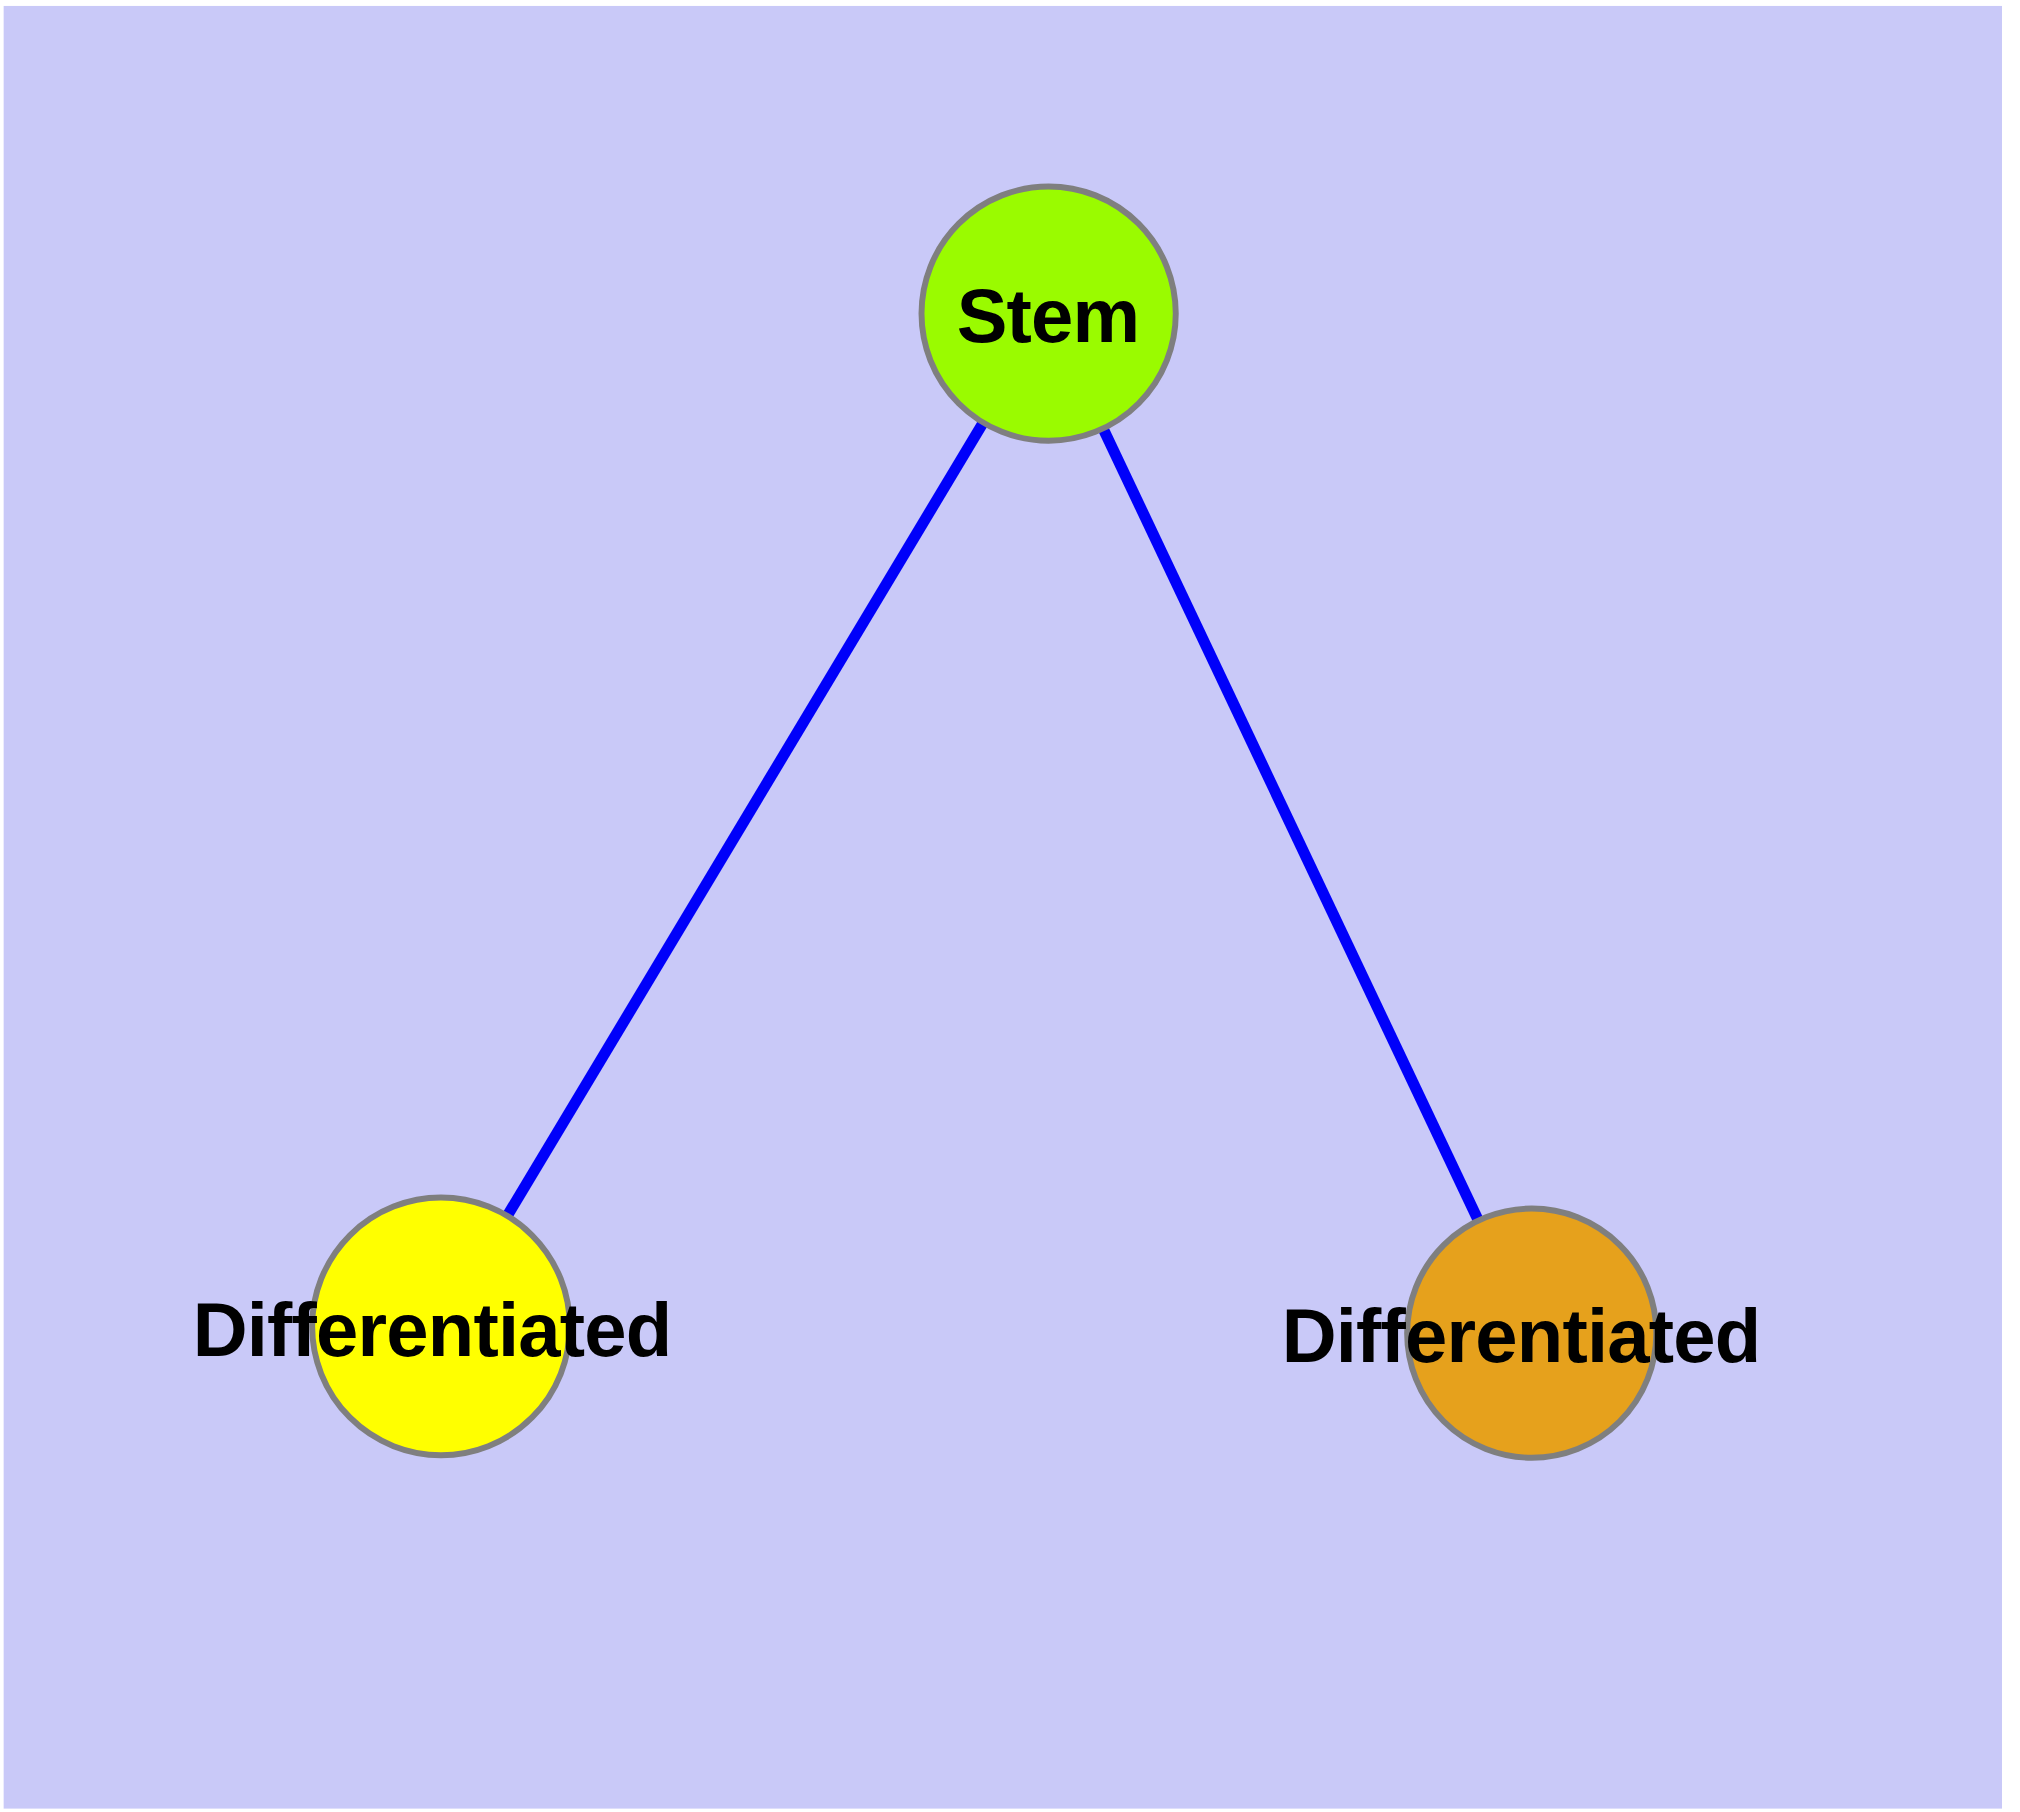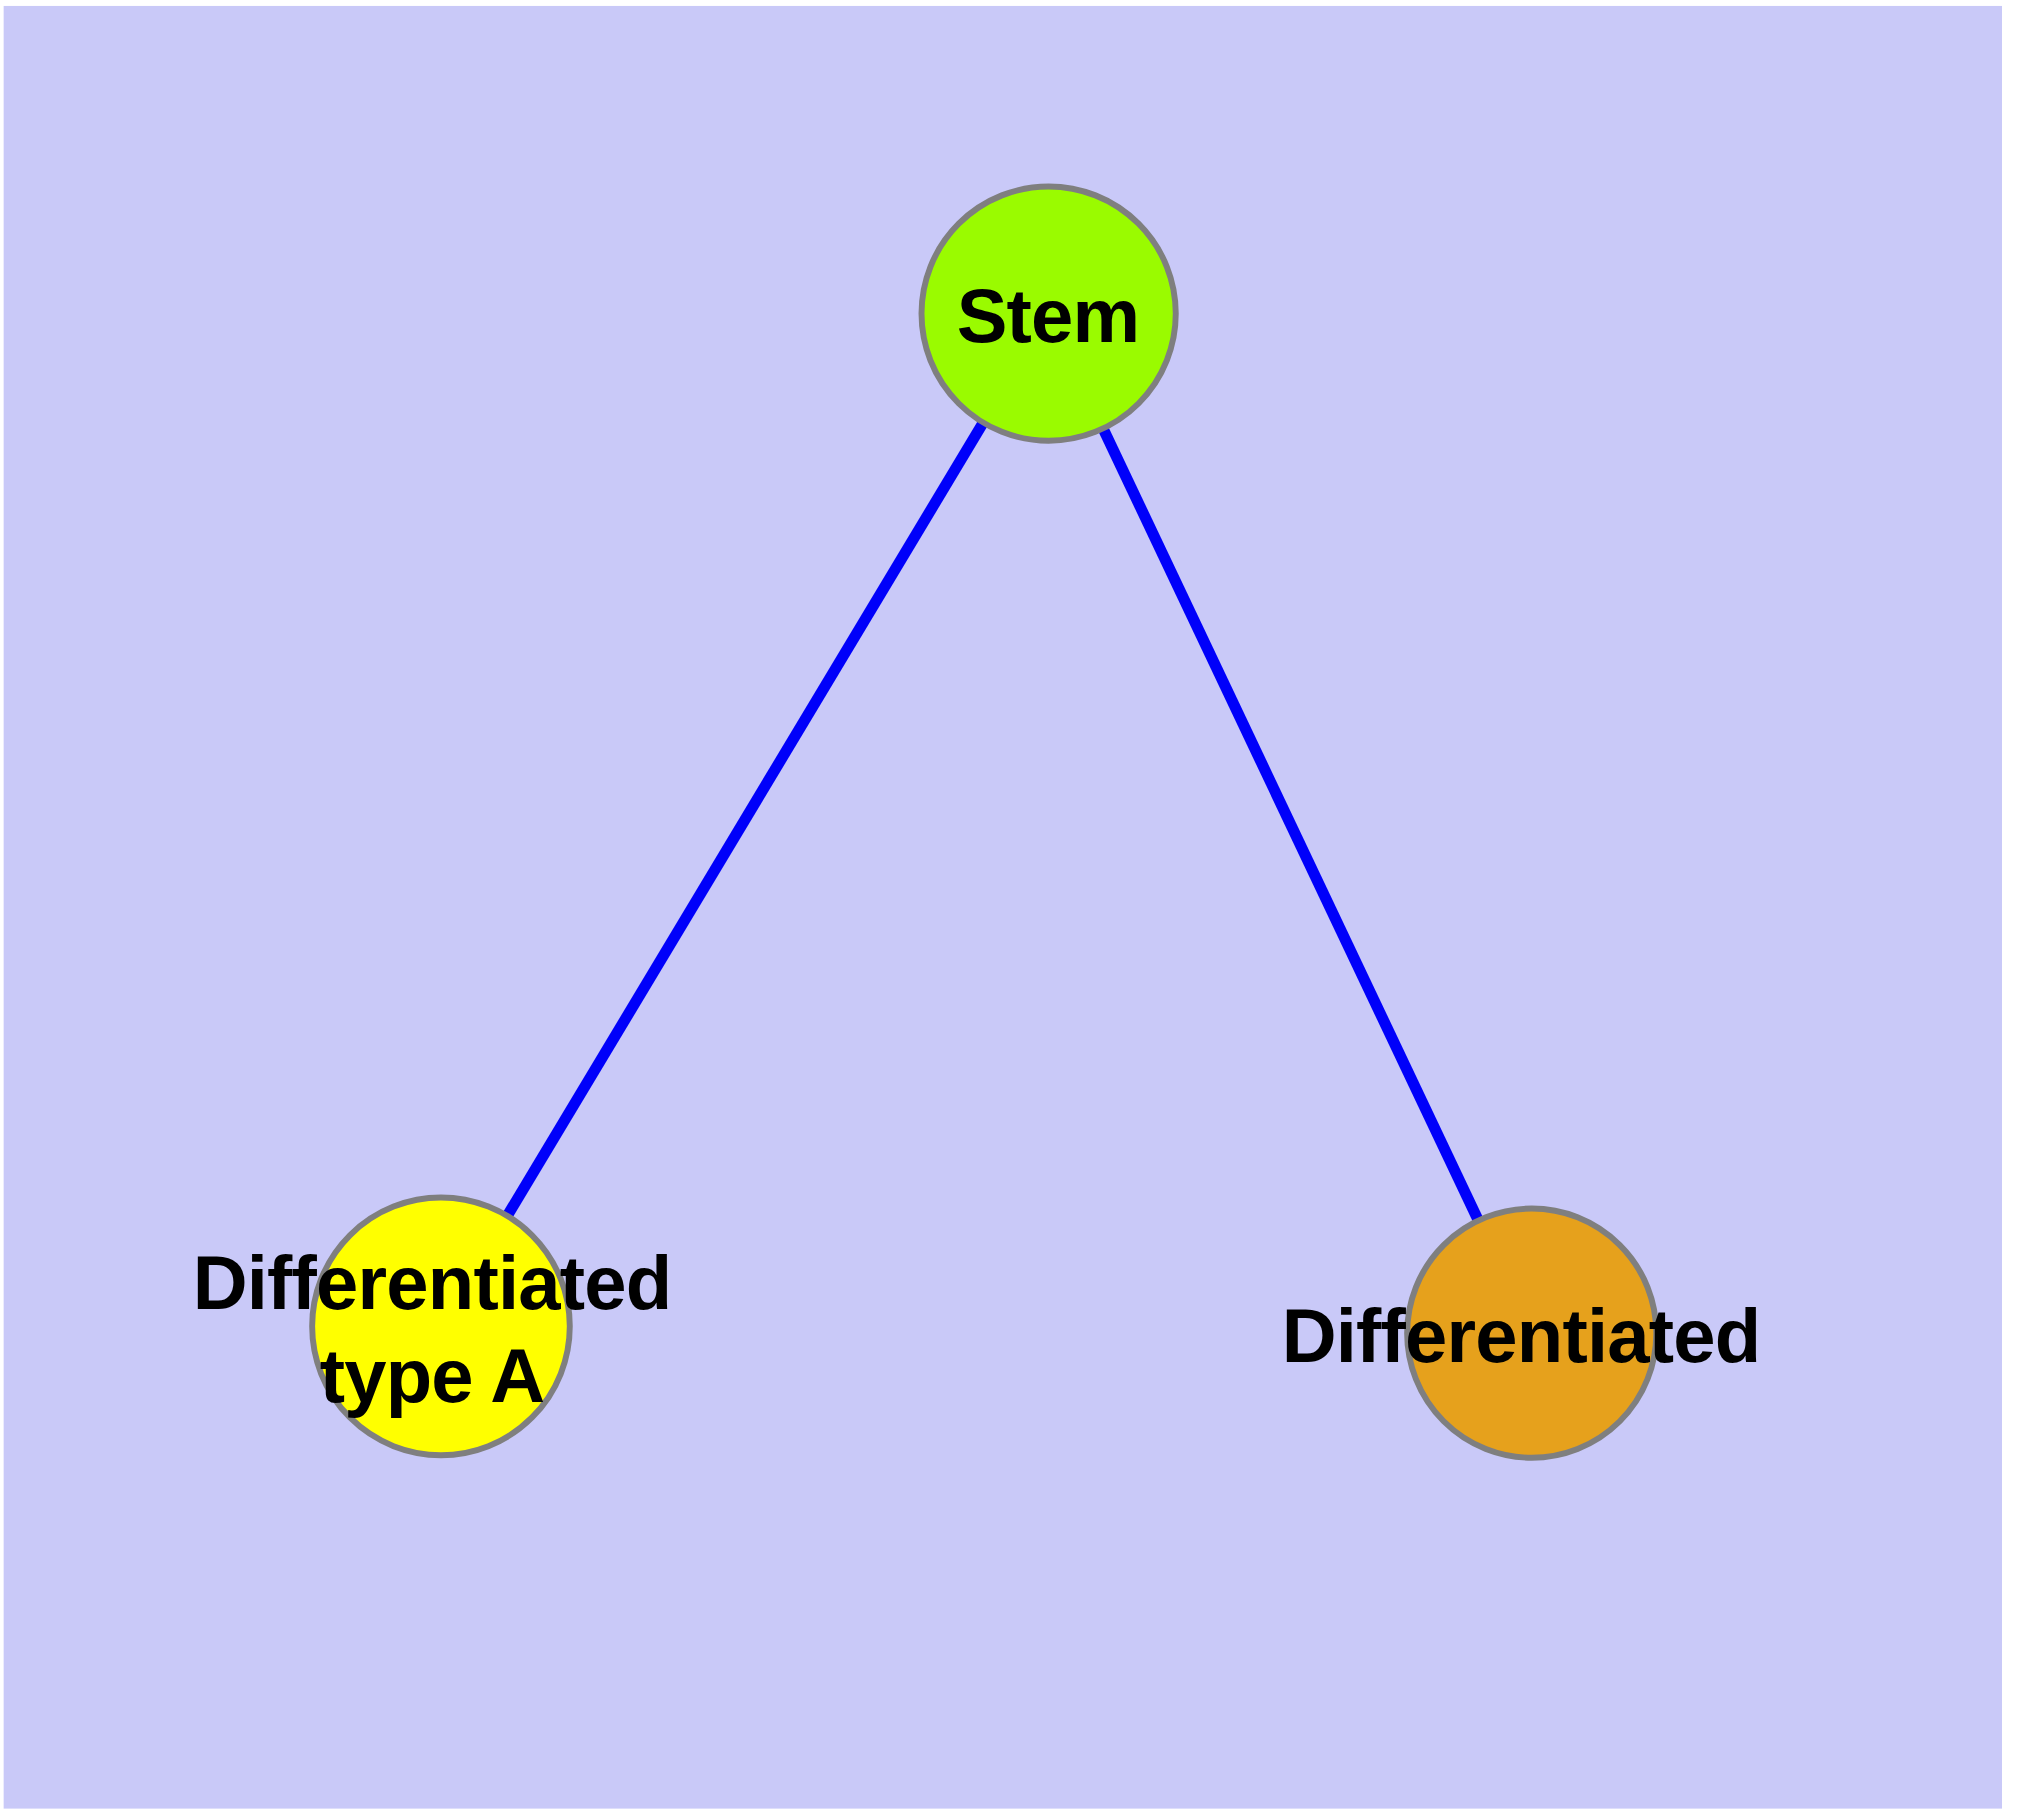--- a/index.html
+++ b/index.html
@@ -60,20 +60,19 @@
     <circle class="node" cx="520" cy="1565" r="152" fill="#ffff00"></circle>
     <circle class="node" cx="1807" cy="1573" r="147" fill="#e6a11c"></circle>
   </svg>
 
   <div class="node-label" style="left:1048px; top:315px;">
     <span>Stem</span>
   </div>
 
   <div class="node-label" style="left:432px; top:1329px;">
     <span>Differentiated</span>
-    <span>type A</span>
   </div>
 
   <div class="node-label" style="left:1521px; top:1335px;">
     <span>Differentiated</span>
   </div>
 </div>
 
 
 </body></html>

